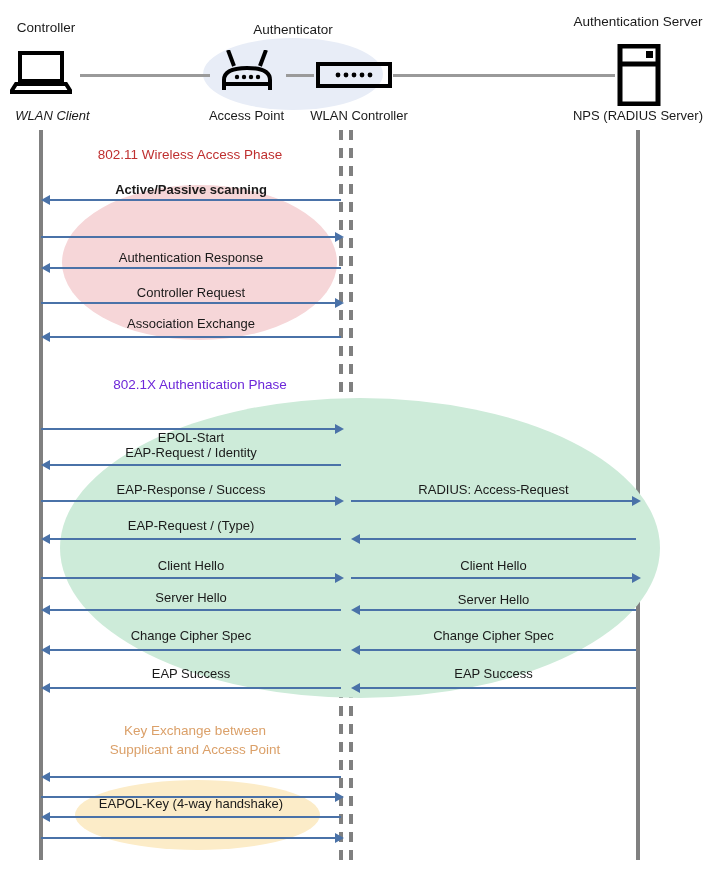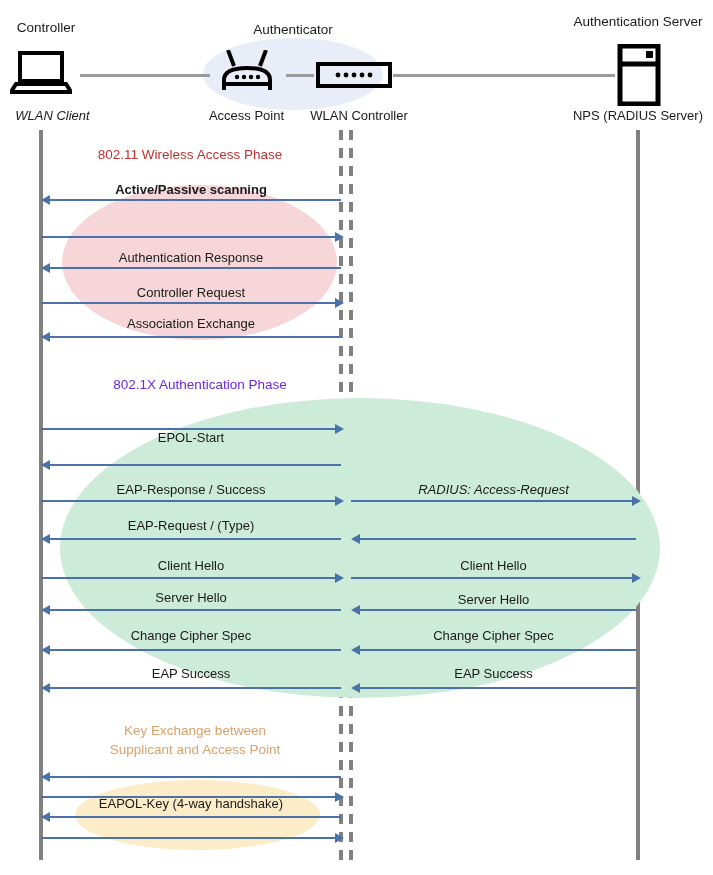--- a/index.html
+++ b/index.html
@@ -195,20 +195,21 @@
   <div class="arrowhead arrow-right" style="left:335px; top:298px;"></div>
 
   <div class="msg-label" style="left:41px; top:316px; width:300px;">Association Exchange</div>
   <div class="msg-line" style="left:43px; top:336px; width:298px;"></div>
   <div class="arrowhead arrow-left" style="left:41px; top:332px;"></div>
 
   <div class="msg-label" style="left:41px; top:405px; width:300px;margin-top:25px;">EPOL-Start</div>
   <div class="msg-line" style="left:41px; top:428px; width:296px;"></div>
   <div class="arrowhead arrow-right" style="left:335px; top:424px;"></div>
 
+  <div class="msg-label" style="left:41px; top:445px; width:300px;">EAP-Request / Identity</div>
   <div class="msg-line" style="left:43px; top:464px; width:298px;"></div>
   <div class="arrowhead arrow-left" style="left:41px; top:460px;"></div>
 
   <div class="msg-label" style="left:41px; top:482px; width:300px;">EAP-Response / Success</div>
   <div class="msg-line" style="left:41px; top:500px; width:296px;"></div>
   <div class="arrowhead arrow-right" style="left:335px; top:496px;"></div>
 
   <div class="msg-label" style="left:41px; top:518px; width:300px;">EAP-Request / (Type)</div>
   <div class="msg-line" style="left:43px; top:538px; width:298px;"></div>
   <div class="arrowhead arrow-left" style="left:41px; top:534px;"></div>
@@ -238,21 +239,21 @@
   <div class="arrowhead arrow-right" style="left:335px; top:792px;"></div>
 
   <div class="msg-label" style="left:41px; top:796px; width:300px;">EAPOL-Key (4-way handshake)</div>
   <div class="msg-line" style="left:43px; top:816px; width:298px;"></div>
   <div class="arrowhead arrow-left" style="left:41px; top:812px;"></div>
 
   <div class="msg-label" style="left:41px; top:821px; width:300px;"></div>
   <div class="msg-line" style="left:41px; top:837px; width:296px;"></div>
   <div class="arrowhead arrow-right" style="left:335px; top:833px;"></div>
 
-  <div class="msg-label" style="left:351px; top:482px; width:285px;font-style:italic;">RADIUS: Access-Request</div>
+  <div class="msg-label" style="left:351px; top:482px; width:285px;">RADIUS: Access-Request</div>
   <div class="msg-line" style="left:351px; top:500px; width:283px;"></div>
   <div class="arrowhead arrow-right" style="left:632px; top:496px;"></div>
 
   <div class="msg-line" style="left:353px; top:538px; width:283px;"></div>
   <div class="arrowhead arrow-left" style="left:351px; top:534px;"></div>
 
   <div class="msg-label" style="left:351px; top:558px; width:285px;">Client Hello</div>
   <div class="msg-line" style="left:351px; top:577px; width:283px;"></div>
   <div class="arrowhead arrow-right" style="left:632px; top:573px;"></div>
 

